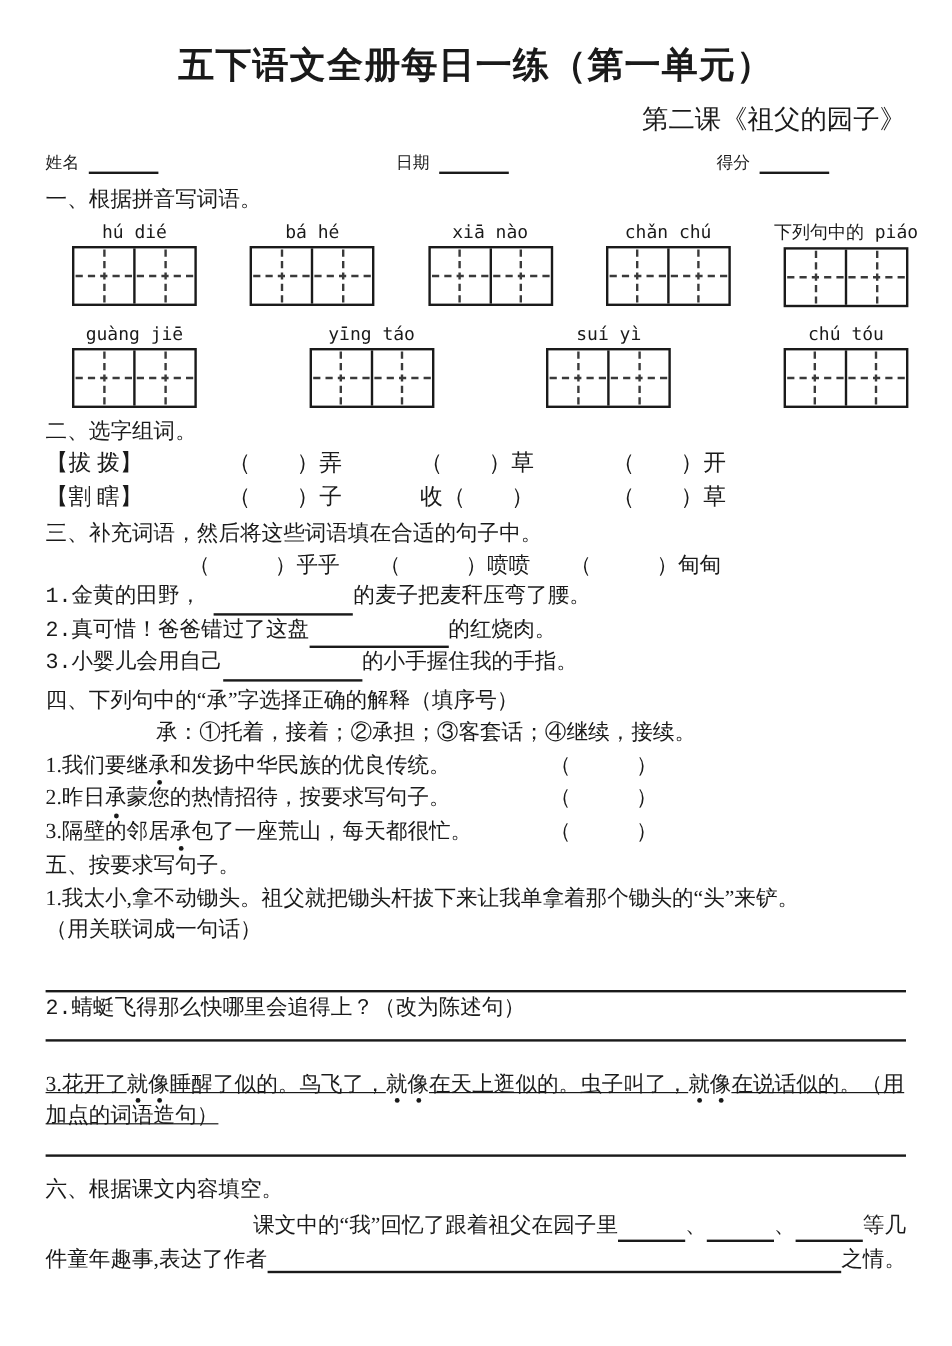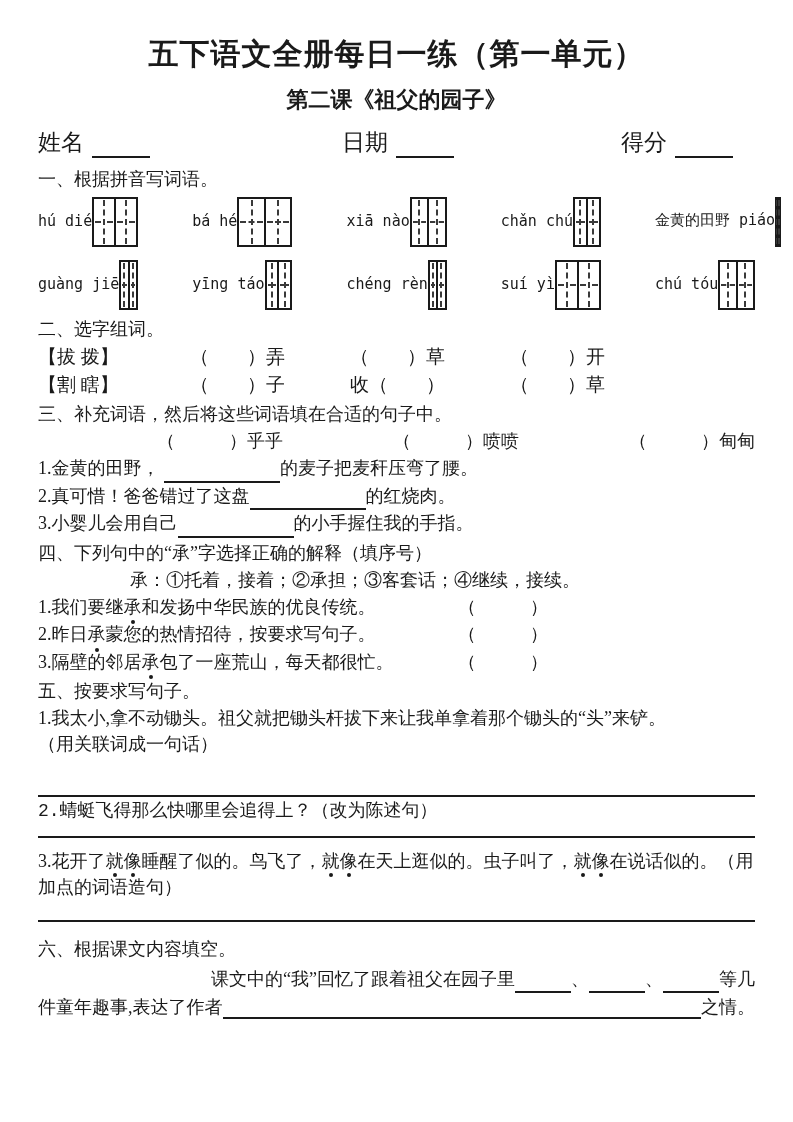--- a/index.html
+++ b/index.html
@@ -10,39 +10,39 @@
     -webkit-font-smoothing:antialiased;
   }
   .page { padding:28px 38px 0 38px; box-sizing:border-box;border-radius:19px; }
 
   .title {
     text-align:center; font-size:30px; font-weight:bold; letter-spacing:1px;
     font-family:"Liberation Sans","DejaVu Sans",sans-serif;
     margin:6px 0 10px 0;
   }
   .subtitle {
-    text-align:center; font-size:22px; font-weight:bold;
+    text-align:right; font-size:22px; font-weight:normal;
     font-family:"Liberation Sans","DejaVu Sans",sans-serif;
     margin:0 0 12px 0;
   }
 
-  .meta-row { display:flex; font-size:23px; margin:4px 0 8px 0; align-items:flex-end;gap:12px; }
+  .meta-row { display:flex; font-size:14px; margin:4px 0 8px 0; align-items:flex-end; }
   .meta-field { display:flex; align-items:flex-end; }
   .meta-field.f1 { width:292px; }
   .meta-field.f2 { width:267px; }
   .blank-short {
     display:inline-block; width:58px; height:15px;
     border-bottom:2px solid #1a1a1a; margin-left:8px;
   }
 
   .sec-heading { font-size:18px; line-height:27px; }
 
   
   .pinyin-row { display:flex; justify-content:space-between; margin:4px 0 0 0; }
-  .pg-col { width:100px; display:flex; flex-direction:row; align-items:center; }
+  .pg-col { width:100px; display:flex; flex-direction:column; align-items:center;margin-left:24px; }
   .pinyin {
     font-family:"DejaVu Sans Mono","Liberation Mono",monospace;
     font-size:15px; margin-bottom:3px; white-space:pre;
   }
   .tz-box { display:flex; width:100px; height:46px; border:2px solid #1a1a1a; box-sizing:content-box; background:#fff; }
   .tz-cell { flex:1; position:relative; }
   .tz-cell + .tz-cell { border-left:2px solid #1a1a1a; }
   .tz-cell::before {
     content:""; position:absolute; left:50%; top:1px; bottom:1px;
     border-left:2px dashed #3a3a3a; margin-left:-1px;
@@ -50,22 +50,22 @@
   .tz-cell::after {
     content:""; position:absolute; top:50%; left:1px; right:1px;
     border-top:2px dashed #3a3a3a; margin-top:-1px;
   }
   .grid-gap { height:9px; }
 
   
   .s2-row { display:grid; grid-template-columns:152px 160px 160px 1fr; font-size:19px; line-height:28px; }
 
   
-  .s3-words { display:flex; padding-left:119px; gap:66px; font-size:18px; line-height:27px;justify-content:space-between; }
-  .s3-sentence { font-size:18px; line-height:27.5px; }
+  .s3-words { display:flex; padding-left:119px; gap:33px; font-size:18px; line-height:27px; }
+  .s3-sentence { font-size:18px; line-height:27.5px;font-family:Liberation Mono, monospace; }
   .fill-blank {
     display:inline-block; width:116px; height:17px;
     border-bottom:2px solid #1a1a1a; vertical-align:bottom;
   }
 
   
   .s4-def { padding-left:92px; font-size:18px; line-height:27px; }
   .s4-item { position:relative; font-size:18px; line-height:27.5px; }
   .s4-answer { position:absolute; left:420px; top:0; }
 
@@ -144,47 +144,40 @@
           </div>
       </div>
       <div class="pg-col">
         <div class="pinyin">chǎn chú</div>
         <div class="tz-box">
             <div class="tz-cell"></div>
             <div class="tz-cell"></div>
           </div>
       </div>
       <div class="pg-col">
-        <div class="pinyin">金黄的田野 piáo</div>
+        <div class="pinyin">下列句中的 piáo</div>
         <div class="tz-box">
             <div class="tz-cell"></div>
             <div class="tz-cell"></div>
           </div>
       </div>
     </div>
 
     <div class="grid-gap"></div>
 
     <div class="pinyin-row">
       <div class="pg-col">
         <div class="pinyin">guàng jiē</div>
         <div class="tz-box">
             <div class="tz-cell"></div>
             <div class="tz-cell"></div>
           </div>
       </div>
       <div class="pg-col">
         <div class="pinyin">yīng táo</div>
-        <div class="tz-box">
-            <div class="tz-cell"></div>
-            <div class="tz-cell"></div>
-          </div>
-      </div>
-      <div class="pg-col">
-        <div class="pinyin">chéng rèn</div>
         <div class="tz-box">
             <div class="tz-cell"></div>
             <div class="tz-cell"></div>
           </div>
       </div>
       <div class="pg-col">
         <div class="pinyin">suí yì</div>
         <div class="tz-box">
             <div class="tz-cell"></div>
             <div class="tz-cell"></div>
@@ -251,21 +244,21 @@
     </div>
   </div>
 
   <div class="mt2">
     <div class="sec-heading">五、按要求写句子。</div>
     <div class="s5-text">1.我太小,拿不动锄头。祖父就把锄头杆拔下来让我单拿着那个锄头的“头”来铲。</div>
     <div class="s5-text">（用关联词成一句话）</div>
     <div class="answer-line al-1"></div>
     <div class="s5-text" style="margin-top:1px;font-family:Liberation Mono, monospace;">2.蜻蜓飞得那么快哪里会追得上？（改为陈述句）</div>
     <div class="answer-line al-2"></div>
-    <div class="s5-text" style="margin-top:10px;"><span>3.花开了</span><span class="em">就</span><span class="em">像</span><span>睡醒了似的。鸟飞了，</span><span class="em">就</span><span class="em">像</span><span>在天上逛似的。虫子叫了，</span><span class="em">就</span><span class="em">像</span><span>在说话似的。（用加点的词语造句）</span></div>
+    <div class="s5-text" style="margin-top:22px;text-decoration:underline;"><span>3.花开了</span><span class="em">就</span><span class="em">像</span><span>睡醒了似的。鸟飞了，</span><span class="em">就</span><span class="em">像</span><span>在天上逛似的。虫子叫了，</span><span class="em">就</span><span class="em">像</span><span>在说话似的。（用加点的词语造句）</span></div>
     <div class="answer-line al-3"></div>
   </div>
 
   <div style="margin-top:14px;">
     <div class="sec-heading">六、根据课文内容填空。</div>
     <div class="s6-p1">
       <span>课文中的“我”回忆了跟着祖父在园子里</span><span class="fb-s"></span><span>、</span><span class="fb-s"></span><span>、</span><span class="fb-s"></span><span>等几</span>
     </div>
     <div class="s6-p2">
       <span>件童年趣事,表达了作者</span>

